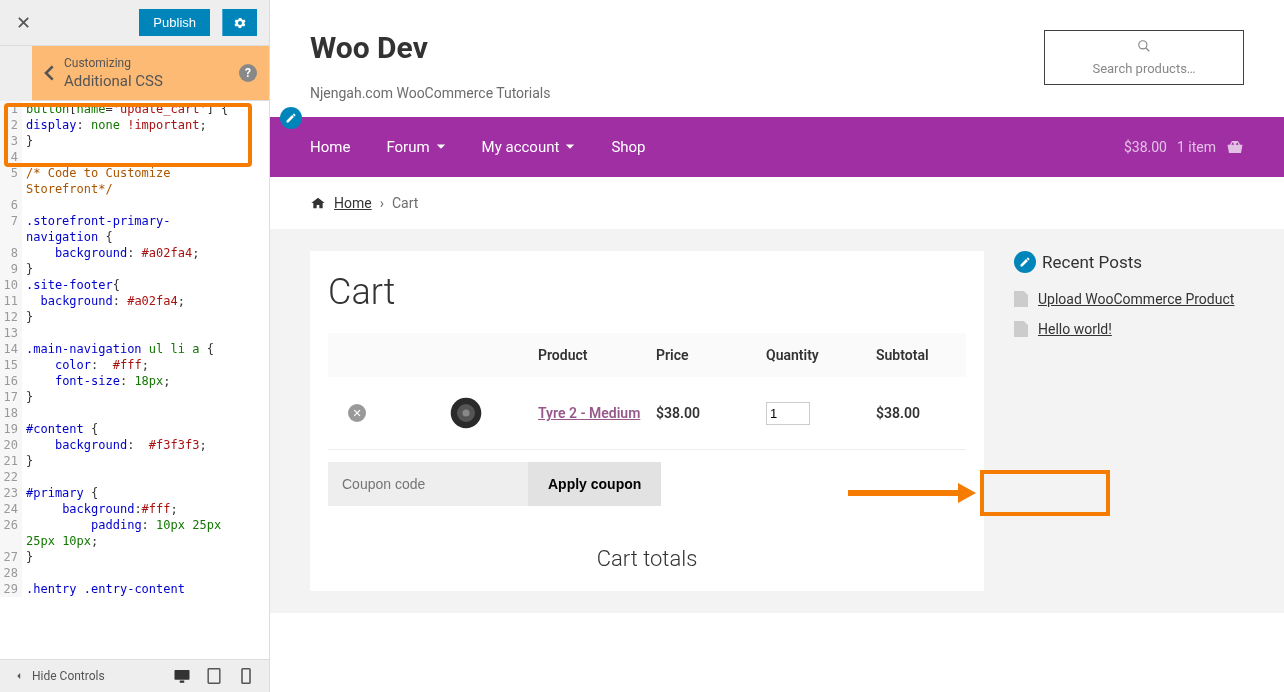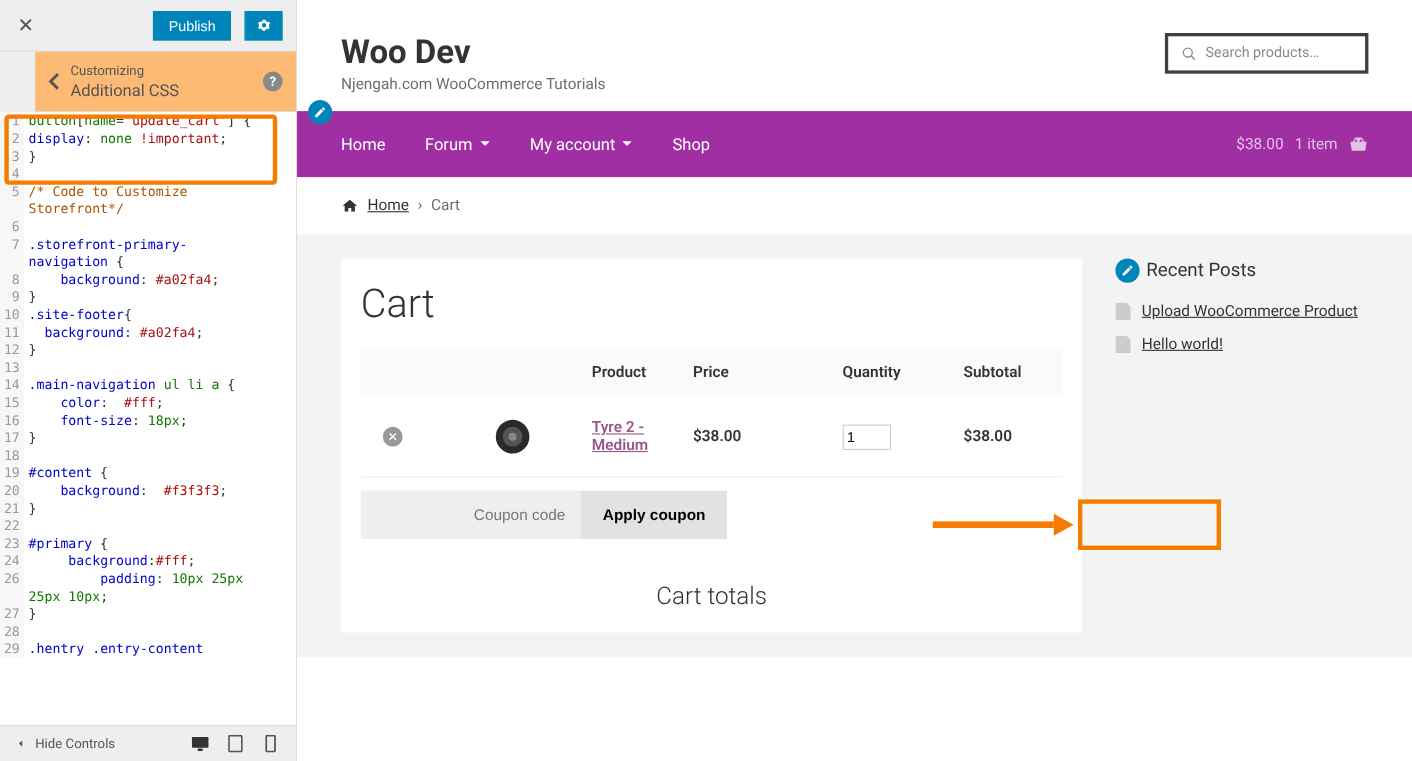--- a/index.html
+++ b/index.html
@@ -37,53 +37,53 @@
     
     .sidebar-bottom { display: flex; align-items: center; justify-content: space-between; padding: 8px 12px; border-top: 1px solid #ddd; background: #eee; }
     .hide-controls { display: flex; align-items: center; gap: 6px; color: #555; cursor: pointer; font-size: 12px; }
     .device-icons { display: flex; gap: 18px; }
     .device-icon { width: 16px; height: 16px; cursor: pointer; }
     
     
     .preview { flex: 1; background: #fff; overflow: auto; position: relative; }
     .site-header { padding: 30px 40px 16px; display: flex; justify-content: space-between; align-items: flex-start; }
     .site-title { font-size: 30px; font-weight: 700; color: #333; }
-    .site-tagline { font-size: 14px; color: #6d6d6d; margin-top: 4px; }
-    .search-box { border: 3px solid #404040; padding: 8px 12px; width: 185px; display: flex; align-items: center; gap: 8px; color: #888; }
+    .site-tagline { font-size: 14px; color: #6d6d6d; margin-top: 20px; }
+    .search-box { border: 1px solid #404040; padding: 8px 12px; width: 200px; display: flex; align-items: center; gap: 8px; color: #888; flex-direction: column; }
     
     .nav-bar { background: #a02fa4; color: #fff; display: flex; align-items: center; padding: 0 40px; height: 60px; position: relative; }
     .edit-badge { position: absolute; left: 10px; top: -10px; width: 22px; height: 22px; background: #0085ba; border-radius: 50%; display: flex; align-items: center; justify-content: center; }
     .nav-items { display: flex; gap: 36px; }
     .nav-item { font-size: 15px; display: flex; align-items: center; gap: 6px; cursor: pointer; }
     .nav-right { margin-left: auto; display: flex; align-items: center; gap: 10px; color: rgba(255,255,255,.7); font-size: 14px; }
     
     .breadcrumb-site { padding: 18px 40px; font-size: 14px; color: #6d6d6d; display: flex; align-items: center; gap: 8px; }
     .breadcrumb-site a { color: #333; text-decoration: underline; }
     
     .content-wrap { background: #f3f3f3; padding: 22px 40px; display: flex; gap: 30px; }
     .main-col { flex: 1; background: #fff; padding: 20px 18px; min-width: 0; }
     .page-h1 { font-size: 36px; font-weight: 300; color: #333; margin-bottom: 20px; }
     
     .cart-table { width: 100%; }
     .cart-head { display: flex; background: #fafafa; padding: 14px 0; font-size: 14px; color: #333; }
     .col-remove { width: 70px; }
     .col-thumb { width: 140px; }
     .col-product { flex: 1; font-weight: 600; }
     .col-price { width: 110px; font-weight: 600; }
-    .col-qty { width: 110px; font-weight: 600; margin-left: 26px; }
+    .col-qty { width: 110px; font-weight: 600; }
     .col-sub { width: 90px; font-weight: 600; text-align: left; }
     .cart-row { display: flex; align-items: center; padding: 18px 0; border-bottom: 1px solid #eee; }
     .remove-btn { width: 18px; height: 18px; border-radius: 50%; background: #999; color: #fff; display: inline-flex; align-items: center; justify-content: center; font-size: 11px; margin-left: 20px; cursor: pointer; }
     .thumb { width: 36px; height: 36px; margin-left: 50px; }
     .product-link { color: #96588a; text-decoration: underline; font-size: 14px; }
     .price, .subtotal { font-size: 14px; color: #333; }
     .qty-input { width: 44px; padding: 3px; border: 1px solid #ccc; font-size: 13px; }
     
     .cart-actions { display: flex; align-items: center; margin-top: 12px; position: relative; }
-    .coupon-input { background: #eee; border: none; padding: 14px 14px; width: 200px; font-size: 14px; color: #888; text-align: right; }
+    .coupon-input { background: #eee; border: none; padding: 14px 14px; width: 200px; font-size: 14px; color: #888; }
     .apply-coupon { background: #e2e2e2; border: none; padding: 14px 20px; font-size: 14px; font-weight: 600; cursor: pointer; }
     .arrow-annot { position: absolute; left: 520px; top: 8px; display: flex; align-items: center; }
     .arrow-line { width: 110px; height: 6px; background: #f57c00; position: relative; }
     .arrow-head { width: 0; height: 0; border-top: 10px solid transparent; border-bottom: 10px solid transparent; border-left: 18px solid #f57c00; }
     .empty-box { width: 130px; height: 46px; border: 4px solid #f57c00; margin-left: 4px; }
     
     .cart-totals-h { font-size: 22px; font-weight: 300; color: #333; text-align: center; margin-top: 40px; }
     
     .side-col { width: 230px; }
     .widget-title { font-size: 17px; color: #333; display: flex; align-items: center; gap: 6px; margin-bottom: 18px; }

